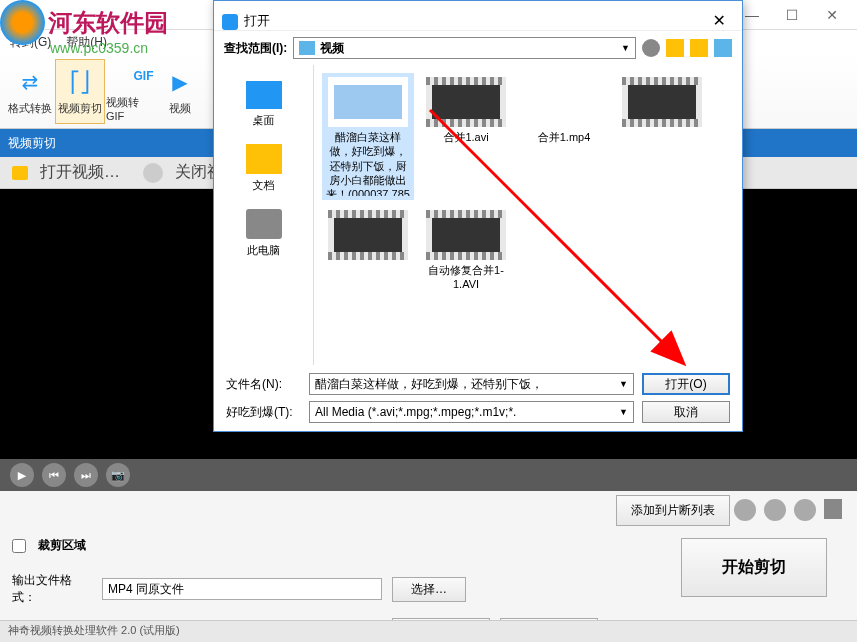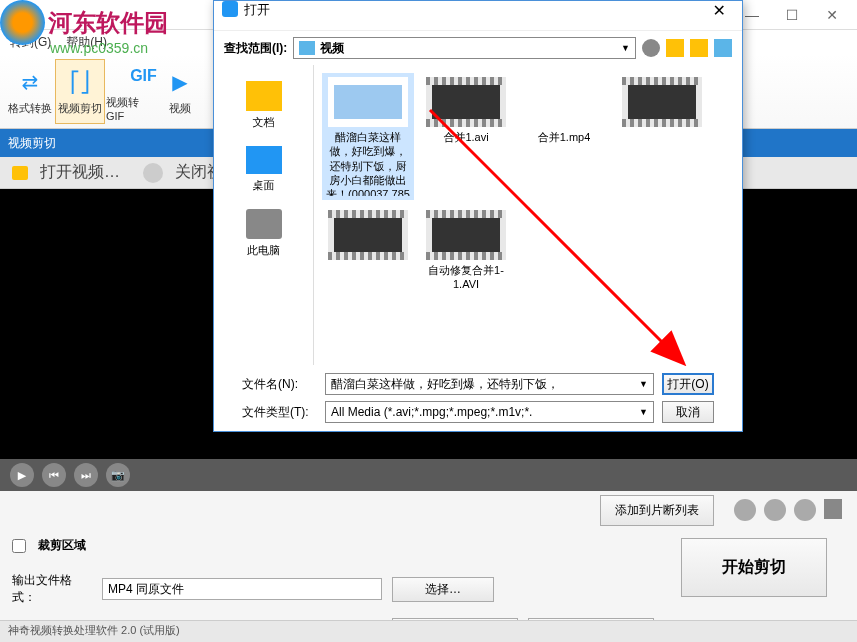--- a/index.html
+++ b/index.html
@@ -22,56 +22,56 @@
     .cart-icon { display: inline-block; width: 14px; height: 14px; background: #f44336; border-radius: 2px; }
     .win-btns { display: flex; margin-left: 10px; }
     .win-btn { width: 40px; height: 28px; display: flex; align-items: center; justify-content: center; font-size: 14px; color: #666; }
     
     .main-menubar { height: 24px; background: #fff; padding: 0 10px; display: flex; align-items: center; gap: 15px; color: #333; }
     
     .main-toolbar { height: 75px; background: linear-gradient(#fff, #f8f8f8); display: flex; align-items: center; padding: 5px; border-bottom: 1px solid #ccc; }
     .toolbar-btn { width: 50px; height: 65px; display: flex; flex-direction: column; align-items: center; justify-content: center; gap: 3px; font-size: 11px; color: #333; border: 1px solid transparent; }
     .toolbar-btn.active { background: #fff3d6; border: 1px solid #e8b85e; }
     .toolbar-icon { width: 32px; height: 32px; display: flex; align-items: center; justify-content: center; font-size: 20px; color: #2196f3; }
-    .gif-text { font-weight: bold; font-size: 16px; color: #2196f3; margin-left: 27px; }
+    .gif-text { font-weight: bold; font-size: 12px; color: #2196f3; margin-left: 27px; }
     
     .sub-toolbar { height: 28px; background: #2075c8; color: #fff; display: flex; align-items: center; padding: 0 8px; font-size: 12px; }
     
     .action-bar { height: 32px; background: #e8e8e8; display: flex; align-items: center; padding: 3px; gap: 5px; border-bottom: 1px solid #ccc; }
     .action-btn { height: 24px; padding: 0 8px; display: flex; align-items: center; gap: 12px; font-size: 16px; color: #444; border: 1px solid transparent; }
     .folder-icon { display: inline-block; width: 16px; height: 14px; background: #ffc107; border-radius: 2px; }
     .circle-btn { width: 20px; height: 20px; border-radius: 50%; background: #ccc; }
     
     .video-area { height: 270px; background: #000; }
     
     .player-controls { height: 32px; background: #5a5a5a; display: flex; align-items: center; padding: 0 10px; gap: 8px; }
     .player-btn { width: 24px; height: 24px; border-radius: 50%; background: #888; display: flex; align-items: center; justify-content: center; color: #fff; font-size: 11px; }
     
-    .add-list-bar { height: 38px; background: #f5f5f5; display: flex; align-items: center; justify-content: flex-end; padding: 0 15px; gap: 20px; }
+    .add-list-bar { height: 38px; background: #f5f5f5; display: flex; align-items: center; justify-content: flex-end; padding: 0 15px; gap: 4px; }
     .btn-gray { padding: 6px 14px; background: linear-gradient(#fafafa, #e8e8e8); border: 1px solid #aaa; font-size: 12px; }
     .icon-row { display: flex; gap: 8px; }
     .round-icon { width: 22px; height: 22px; border-radius: 50%; background: #aaa; }
     .trash-icon { width: 18px; height: 20px; background: #888; }
     
     .crop-section { padding: 8px 12px; background: #f5f5f5; }
     .crop-check { display: flex; align-items: center; gap: 12px; font-size: 12px; font-weight: bold; }
     .crop-check input { width: 14px; height: 14px; }
     
     .output-section { padding: 10px 12px; background: #f5f5f5; }
     .output-row { display: flex; align-items: center; gap: 10px; margin-bottom: 12px; font-size: 12px; }
     .output-label { width: 80px; }
     .output-value { width: 280px; height: 22px; border: 1px solid #aaa; padding: 2px 5px; background: #fff; }
-    .sm-btn { padding: 3px 32px; background: linear-gradient(#fafafa, #e8e8e8); border: 1px solid #aaa; font-size: 12px; }
+    .sm-btn { padding: 3px 18px; background: linear-gradient(#fafafa, #e8e8e8); border: 1px solid #aaa; font-size: 12px; }
     .start-btn { position: absolute; right: 30px; bottom: 45px; padding: 18px 40px; background: linear-gradient(#fafafa, #e8e8e8); border: 1px solid #aaa; font-size: 16px; font-weight: bold; }
     
     .status-bar { position: absolute; bottom: 0; left: 0; right: 0; height: 22px; background: #e8e8e8; border-top: 1px solid #ccc; padding: 2px 8px; font-size: 11px; color: #555; }
     
     
     .open-dialog { position: absolute; top: 0; left: 213px; width: 530px; height: 432px; background: #fff; border: 1px solid #4a90d9; box-shadow: 2px 2px 10px rgba(0,0,0,0.3); z-index: 100; }
-    .dlg-titlebar { height: 30px; background: #fff; display: flex; align-items: flex-start; padding: 0 8px; border-bottom: 1px solid #eee; }
+    .dlg-titlebar { height: 30px; background: #fff; display: flex; align-items: flex-end; padding: 0 8px; border-bottom: 1px solid #eee; }
     .dlg-icon { width: 16px; height: 16px; background: #2196f3; border-radius: 3px; margin-right: 6px; }
     .dlg-title { flex: 1; font-size: 13px; }
     .dlg-close { font-size: 16px; padding: 0 8px; }
     
     .dlg-lookrow { height: 34px; display: flex; align-items: center; padding: 0 10px; gap: 6px; font-size: 12px; font-weight: bold; }
     .dlg-combo { flex: 1; height: 22px; border: 1px solid #888; background: #fff; display: flex; align-items: center; padding: 0 5px; gap: 5px; }
     .video-folder-icon { width: 16px; height: 14px; background: #5bb5e8; }
     .combo-arrow { margin-left: auto; font-size: 9px; }
     .dlg-toolbar-icon { width: 18px; height: 18px; display: inline-block; }
     .ico-back { background: #888; border-radius: 50%; }
@@ -92,26 +92,26 @@
     .file-item.selected { background: #cce5ff; }
     .file-thumb { width: 80px; height: 50px; background: #333; border: 8px solid #e8e8e8; border-left-width: 6px; border-right-width: 6px; position: relative; margin-bottom: 3px; }
     .file-thumb::before, .file-thumb::after { content: ''; position: absolute; left: -6px; right: -6px; height: 8px; background: repeating-linear-gradient(90deg, #888 0 4px, #e8e8e8 4px 8px); }
     .file-thumb::before { top: -8px; }
     .file-thumb::after { bottom: -8px; }
     .file-thumb.blank { background: #fff; border-color: #fff; }
     .file-thumb.blank::before, .file-thumb.blank::after { display: none; }
     .file-thumb.selected-thumb { background: #9dc9f0; }
     .file-name { line-height: 1.3; word-break: break-all; max-height: 66px; overflow: hidden; }
     
-    .dlg-bottom { padding: 8px 28px; }
+    .dlg-bottom { padding: 8px 12px; }
     .dlg-row { display: flex; align-items: center; gap: 8px; margin-bottom: 6px; font-size: 12px; }
     .dlg-row-label { width: 75px; }
     .dlg-input { flex: 1; height: 22px; border: 1px solid #888; padding: 0 5px; background: #fff; display: flex; align-items: center; }
     .dlg-input .combo-arrow { margin-left: auto; }
-    .dlg-btn { width: 52px; height: 22px; border: 1px solid #888; background: linear-gradient(#fafafa, #e8e8e8); font-size: 12px; }
+    .dlg-btn { width: 88px; height: 22px; border: 1px solid #888; background: linear-gradient(#fafafa, #e8e8e8); font-size: 12px; }
     .dlg-btn.hl { border: 2px solid #2a7ad0; }
     
     
     .red-arrow { position: absolute; top: 105px; left: 425px; z-index: 200; pointer-events: none; }
   </style>
 </head>
 <body>
 
 <div class="watermark">
   <span class="watermark-logo"></span>
@@ -241,26 +241,26 @@
     </div>
     <span class="dlg-toolbar-icon ico-back"></span>
     <span class="dlg-toolbar-icon ico-up"></span>
     <span class="dlg-toolbar-icon ico-new"></span>
     <span class="dlg-toolbar-icon ico-view"></span>
   </div>
 
   <div class="dlg-body">
     <div class="dlg-sidebar">
       <div class="side-item">
+        <div class="side-desktop"></div>
+        <span>桌面</span>
+      </div>
+      <div class="side-item">
         <div class="side-docs"></div>
         <span>文档</span>
-      </div>
-      <div class="side-item">
-        <div class="side-desktop"></div>
-        <span>桌面</span>
       </div>
       <div class="side-item">
         <div class="side-pc"></div>
         <span>此电脑</span>
       </div>
     </div>
 
     <div class="dlg-files">
       <div class="file-item selected">
         <div class="file-thumb blank selected-thumb"></div>
@@ -290,21 +290,21 @@
   <div class="dlg-bottom">
     <div class="dlg-row">
       <span class="dlg-row-label">文件名(N):</span>
       <div class="dlg-input">
         <span>醋溜白菜这样做，好吃到爆，还特别下饭，</span>
         <span class="combo-arrow">▼</span>
       </div>
       <button class="dlg-btn hl">打开(O)</button>
     </div>
     <div class="dlg-row">
-      <span class="dlg-row-label">文件类型(T):</span>
+      <span class="dlg-row-label">好吃到爆(T):</span>
       <div class="dlg-input">
         <span>All Media (*.avi;*.mpg;*.mpeg;*.m1v;*.</span>
         <span class="combo-arrow">▼</span>
       </div>
       <button class="dlg-btn">取消</button>
     </div>
   </div>
 </div>
 
 <svg class="red-arrow" width="290" height="270">

